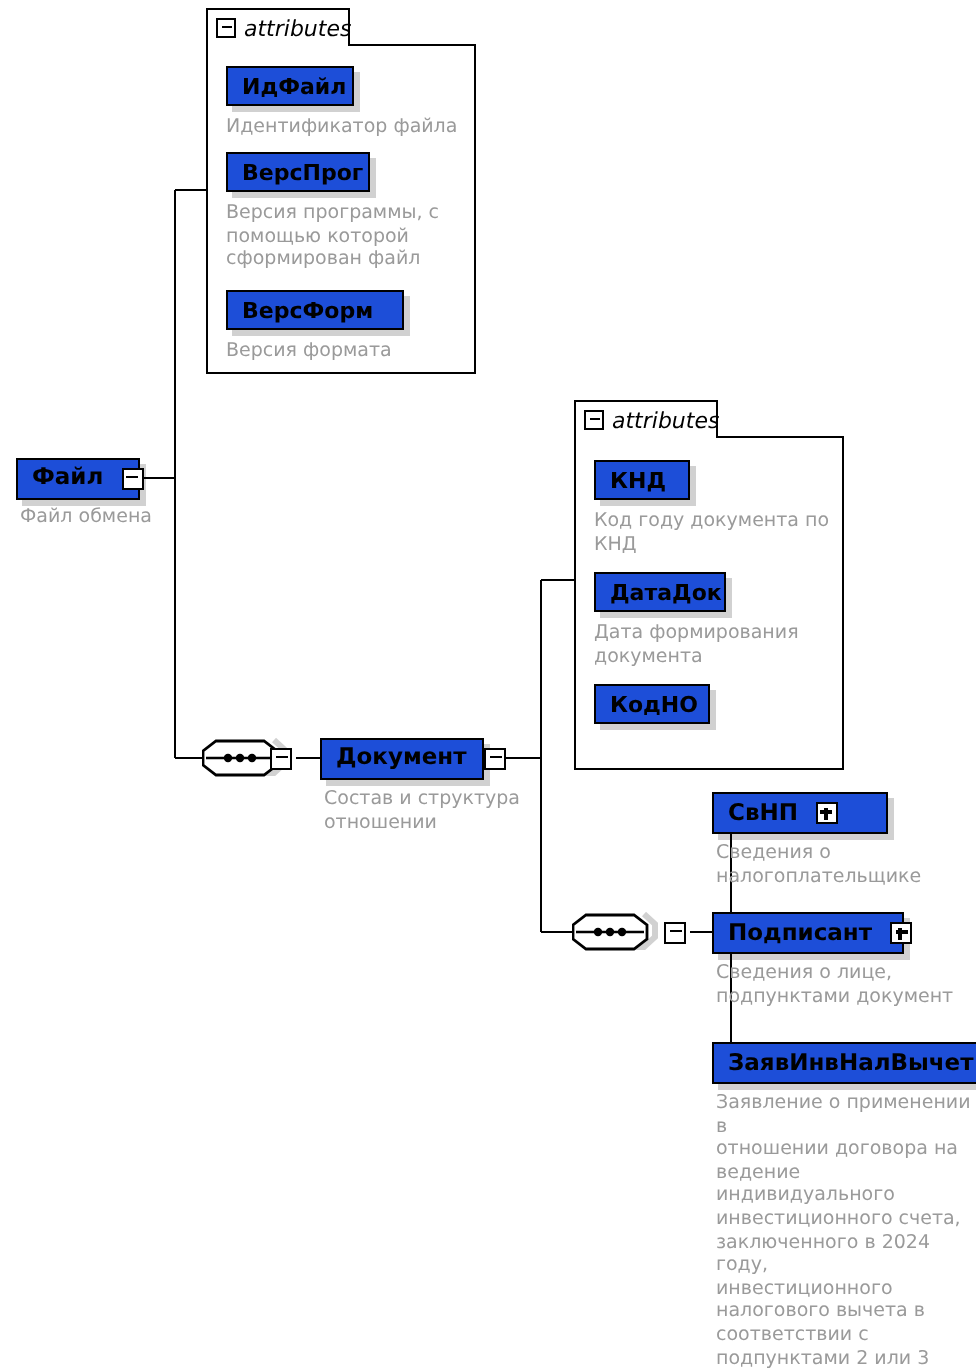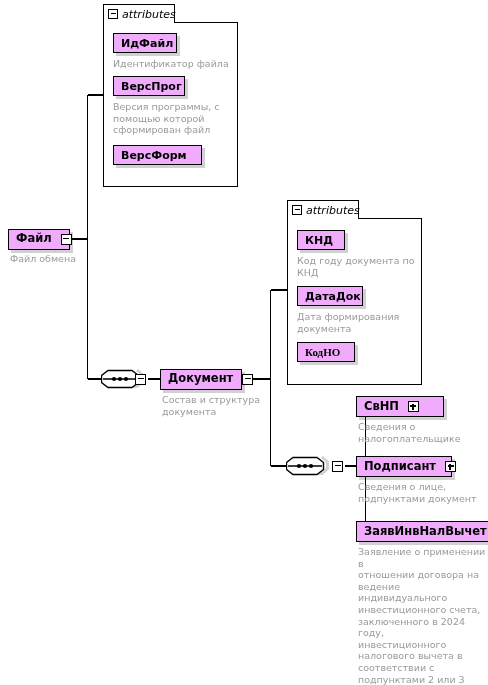--- a/index.html
+++ b/index.html
@@ -15,21 +15,21 @@
   }
   #diagram { position: absolute; inset: 0; width: 488px; height: 685px; }
 
   
   .abs { position: absolute; }
 
   
   .node {
     position: absolute;
     border: 1.5px solid #000;
-    background: #f0abfc;
+    background: #1d4ed8;
     height: 21px;
     display: flex;
     align-items: center;
     box-shadow: 3px 3px 0 0 rgba(0,0,0,0.18);
   }
   .node .label {
     font-weight: bold;
     font-size: 11.5px;
     color: #000;
     padding: 0 7px;
@@ -171,20 +171,21 @@
   <div class="node attr" style="left:113px; top:76px; width:72px;">
     <span class="label">ВерсПрог</span>
   </div>
   <div class="doc" style="left:113px; top:101px; width:118px;">Версия программы, с
 помощью которой
 сформирован файл</div>
 
   <div class="node attr" style="left:113px; top:145px; width:89px;">
     <span class="label">ВерсФорм</span>
   </div>
+  <div class="doc" style="left:113px; top:170px; width:118px;">Версия формата</div>
 
   <div class="abs" style="left:101px; top:367px; width:48px; height:24px;">
     <svg width="48" height="24" viewBox="0 0 48 24" xmlns="http://www.w3.org/2000/svg">
       <g shape-rendering="geometricPrecision">
         <path d="M10 19.5 L36 19.5 L41.5 14.5 L41.5 8 L36 3" fill="none" stroke="rgba(0,0,0,0.18)" stroke-width="3"></path>
         <path d="M7 3.5 L31 3.5 L37.5 8.5 L37.5 15.5 L31 20.5 L7 20.5 L0.5 15.5 L0.5 8.5 Z" fill="#fff" stroke="#000" stroke-width="1.4"></path>
         <line x1="2" y1="12" x2="36" y2="12" stroke="#000" stroke-width="1.3"></line>
         <circle cx="13" cy="12" r="2.1" fill="#000"></circle>
         <circle cx="19" cy="12" r="2.1" fill="#000"></circle>
         <circle cx="25" cy="12" r="2.1" fill="#000"></circle>
@@ -193,21 +194,21 @@
   </div>
   <div class="abs" style="left:135px; top:373.5px; width:11px; height:11px; border:1.5px solid #000; background:#fff;">
     <div style="position:absolute;left:1.5px;right:1.5px;top:3.2px;height:1.5px;background:#000;"></div>
   </div>
 
   <div class="node" style="left:160px; top:368.5px; width:82px;">
     <span class="label">Документ</span>
     <span class="toggle"></span>
   </div>
   <div class="doc" style="left:162px; top:394px; width:110px;">Состав и структура
-документа</div>
+отношении</div>
 
   <div class="attrpanel" style="left:287px; top:200px; width:135px; height:185px;">
     <div class="tab" style="width:72px;">
       <span class="sq"></span>
       <span class="tglabel">attributes</span>
     </div>
     <div class="body" style="left:0; top:18px; width:135px; height:167px;"></div>
     <div style="position:absolute;left:1.5px;top:17.3px;width:70.5px;height:2.2px;background:#fff;"></div>
   </div>
 
@@ -216,21 +217,21 @@
   </div>
   <div class="doc" style="left:297px; top:255px; width:125px;">Код году документа по
 КНД</div>
 
   <div class="node attr" style="left:297px; top:286px; width:66px;">
     <span class="label">ДатаДок</span>
   </div>
   <div class="doc" style="left:297px; top:311px; width:122px;">Дата формирования
 документа</div>
 
-  <div class="node attr" style="left:297px; top:342px; width:58px;font-family:Liberation Serif, serif;">
+  <div class="node attr" style="left:297px; top:342px; width:58px;">
     <span class="label">КодНО</span>
   </div>
 
   <div class="abs" style="left:286px; top:454px; width:48px; height:24px;">
     <svg width="48" height="24" viewBox="0 0 48 24" xmlns="http://www.w3.org/2000/svg">
       <g shape-rendering="geometricPrecision">
         <path d="M10 19.5 L36 19.5 L41.5 14.5 L41.5 8 L36 3" fill="none" stroke="rgba(0,0,0,0.18)" stroke-width="3"></path>
         <path d="M7 3.5 L31 3.5 L37.5 8.5 L37.5 15.5 L31 20.5 L7 20.5 L0.5 15.5 L0.5 8.5 Z" fill="#fff" stroke="#000" stroke-width="1.4"></path>
         <line x1="2" y1="12" x2="36" y2="12" stroke="#000" stroke-width="1.3"></line>
         <circle cx="13" cy="12" r="2.1" fill="#000"></circle>

